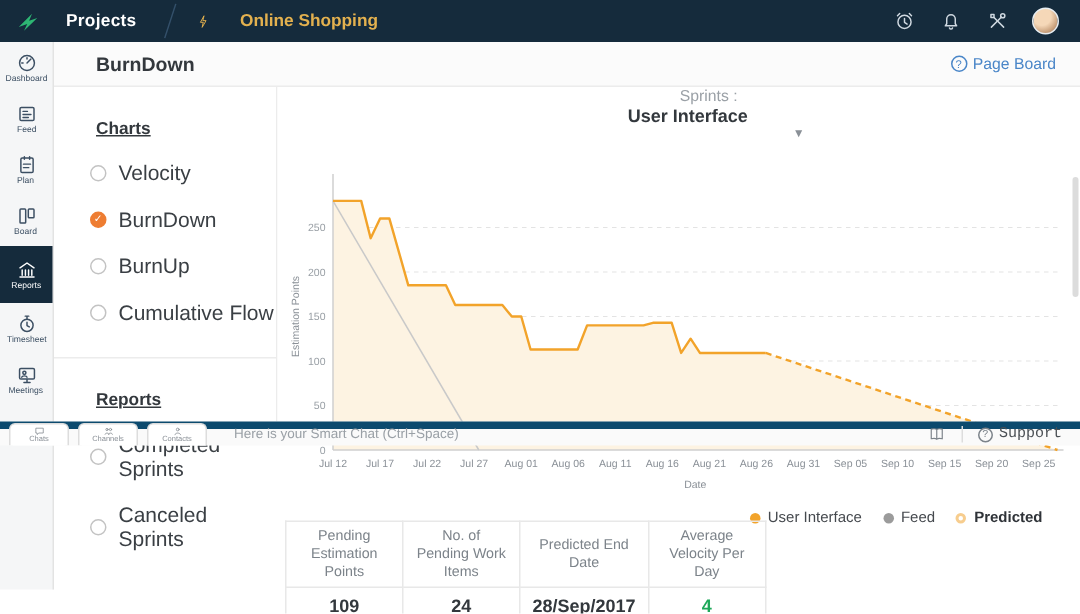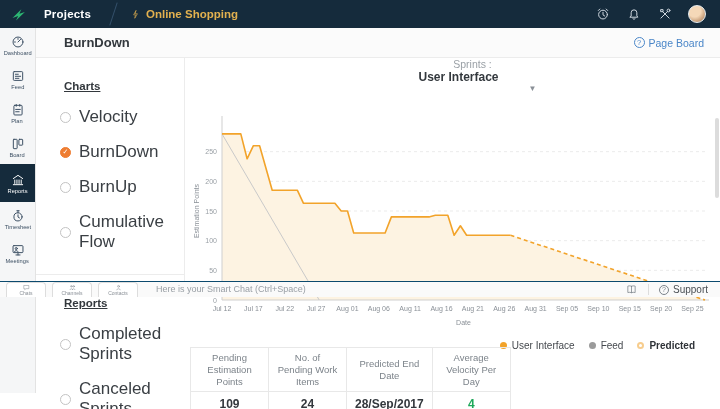--- a/index.html
+++ b/index.html
@@ -6,21 +6,21 @@
   html,body { width:720px; height:409px; overflow:hidden; }
   body { font-family:"Liberation Sans","DejaVu Sans",sans-serif; background:#fff; position:relative; }
   #app { position:absolute; inset:0; width:720px; height:297px; background:#fff; }
 
   
   .topbar { position:absolute; left:0; top:0; width:720px; height:28px; background:#152b3c; display:flex; align-items:center; z-index:30; }
   .logo-box { width:36px; height:28px; display:flex; align-items:center; justify-content:center; }
   .tb-app { color:#fff; font-size:11.5px; font-weight:bold; margin-left:8px; letter-spacing:.2px; }
   .tb-slash { width:14px; height:20px; margin:0 10px 0 16px; position:relative; }
   .tb-slash::after { content:""; position:absolute; left:6px; top:-2px; width:1px; height:24px; background:#33506a; transform:rotate(18deg); }
-  .tb-proj { color:#e3b14f; font-size:11.5px; font-weight:bold; display:flex; align-items:center; gap:6px; }
+  .tb-proj { color:#e3b14f; font-size:11.5px; font-weight:bold; display:flex; align-items:center; gap:20px; }
   .tb-right { margin-left:auto; display:flex; align-items:center; gap:16px; padding-right:14px; }
   .tb-ic { width:15px; height:15px; display:flex; align-items:center; justify-content:center; }
   .tb-ic svg { stroke:#cfd8e0; }
   .avatar { width:18px; height:18px; border-radius:50%; background:radial-gradient(circle at 35% 30%, #f5d8b8 0 40%, #caa27e 70%, #8c6b52 100%); border:1px solid #e8eef2; }
 
   
   .rail { position:absolute; left:0; top:28px; width:36px; height:365px; background:#f5f6f7; border-right:1px solid #e3e3e3; display:flex; flex-direction:column; align-items:stretch; z-index:20; }
   .rail-item { height:34px; display:flex; flex-direction:column; align-items:center; justify-content:center; gap:1px; cursor:pointer; }
   .rail-item svg { stroke:#3c4f63; }
   .rail-item .rlbl { font-size:6px; color:#3c4f63; line-height:1; transform:scale(.95); white-space:nowrap; }
@@ -34,21 +34,21 @@
   .hdr-title { font-size:13px; font-weight:bold; color:#33383d; margin-left:28px; }
   .hdr-tips { margin-left:auto; margin-right:16px; display:flex; align-items:center; gap:4px; color:#4a86c8; font-size:10.5px; cursor:pointer; }
   .qmark { width:11px; height:11px; border:1px solid #4a86c8; border-radius:50%; font-size:7.5px; display:flex; align-items:center; justify-content:center; color:#4a86c8; }
 
   
   .panel { position:absolute; left:36px; top:58px; width:149px; bottom:16px; background:#fff; border-right:1px solid #ececec; }
   .panel-head { font-size:11.5px; font-weight:bold; color:#33383d; text-decoration:underline; margin:22px 0 6px 28px; cursor:pointer; }
   .opt { display:flex; align-items:center; gap:8px; margin:15px 0 0 24px; cursor:pointer; }
   .radio { width:11px; height:11px; border:1px solid #c3c3c3; border-radius:50%; background:#fff; flex:0 0 auto; display:flex; align-items:center; justify-content:center; }
   .opt.sel .radio { background:#ee7d32; border-color:#ee7d32; color:#fff; font-size:7px; }
-  .opt .olbl { font-size:17px; color:#3a3f44; }
+  .opt .olbl { font-size:14px; color:#3a3f44; }
   .panel-div { border-top:1px solid #ececec; margin:22px 0 0 0; }
 
   
   .main { position:absolute; left:185px; top:58px; right:0; bottom:16px; background:#fff; }
   .toolbar { position:absolute; left:0; top:0; right:0; height:38px; display:flex; align-items:center;flex-direction:column; }
   .sp-label { font-size:10.5px; color:#9aa0a6; margin-left:40px; }
   .sp-value { font-size:12px; font-weight:bold; color:#33383d; margin-left:12px; }
   .sp-caret { margin-left:160px; color:#8a9097; font-size:8px; cursor:pointer; }
   .cmp-btn { margin-left:auto; margin-right:14px; background:#20b46f; color:#fff; font-size:10.5px; font-weight:bold; border:none; border-radius:3px; padding:6px 11px; cursor:pointer; }
 
@@ -61,26 +61,26 @@
   
   .sumtbl { position:absolute; left:5px; top:289px; border-collapse:collapse; }
   .sumtbl th { font-size:9.5px; font-weight:normal; color:#7c838a; text-align:center; padding:4px 8px 3px; border:1px solid #e8e8e8; line-height:1.25; width:78px; }
   .sumtbl td { font-size:12px; font-weight:bold; color:#33383d; text-align:center; padding:5px 8px 6px; border-left:1px solid #e8e8e8; border-right:1px solid #e8e8e8; border-bottom:1px solid #e8e8e8; }
   .sumtbl td.green { color:#1ea85a; }
 
   
   .sbar { position:absolute; right:1px; top:60px; width:4px; height:80px; background:#dcdcdc; border-radius:2px; }
 
   
-  .chatbar { position:absolute; left:0; bottom:0; width:720px; height:16px; background:#fafafa; border-top:1px solid #0c4a6e; display:flex; align-items:flex-end; z-index:40; }
+  .chatbar { position:absolute; left:0; bottom:0; width:720px; height:16px; background:#fafafa; border-top:5px solid #0c4a6e; display:flex; align-items:flex-end; z-index:40; }
   .ctab { width:40px; height:15px; margin-left:6px; background:#fff; border:1px solid #ddd; border-bottom:none; border-radius:4px 4px 0 0; display:flex; flex-direction:column; align-items:center; justify-content:center; gap:0; cursor:pointer; }
   .ctab svg { stroke:#7c838a; }
   .ctab .clbl { font-size:5px; color:#8a9097; line-height:1; }
   .chat-input { flex:1; font-size:9px; color:#9aa0a6; margin:0 0 3px 18px; white-space:nowrap; overflow:hidden; }
-  .cb-right { display:flex; align-items:center; gap:10px; margin:0 12px 2px 0; }
+  .cb-right { display:flex; align-items:center; gap:10px; margin:0 12px 2px 0;font-family:Liberation Mono, monospace; }
   .cb-sep { width:1px; height:11px; background:#ddd; }
   .support { display:flex; align-items:center; gap:4px; font-size:10px; color:#4a4f54; cursor:pointer; }
   .qmark2 { width:10px; height:10px; border:1px solid #7c838a; border-radius:50%; font-size:7px; display:flex; align-items:center; justify-content:center; color:#7c838a; }
 
   svg.lineic { fill:none; stroke-width:1.7; stroke-linecap:round; stroke-linejoin:round; }
   text { font-family:"Liberation Sans","DejaVu Sans",sans-serif; }
 </style>
 </head>
 <body>
 

